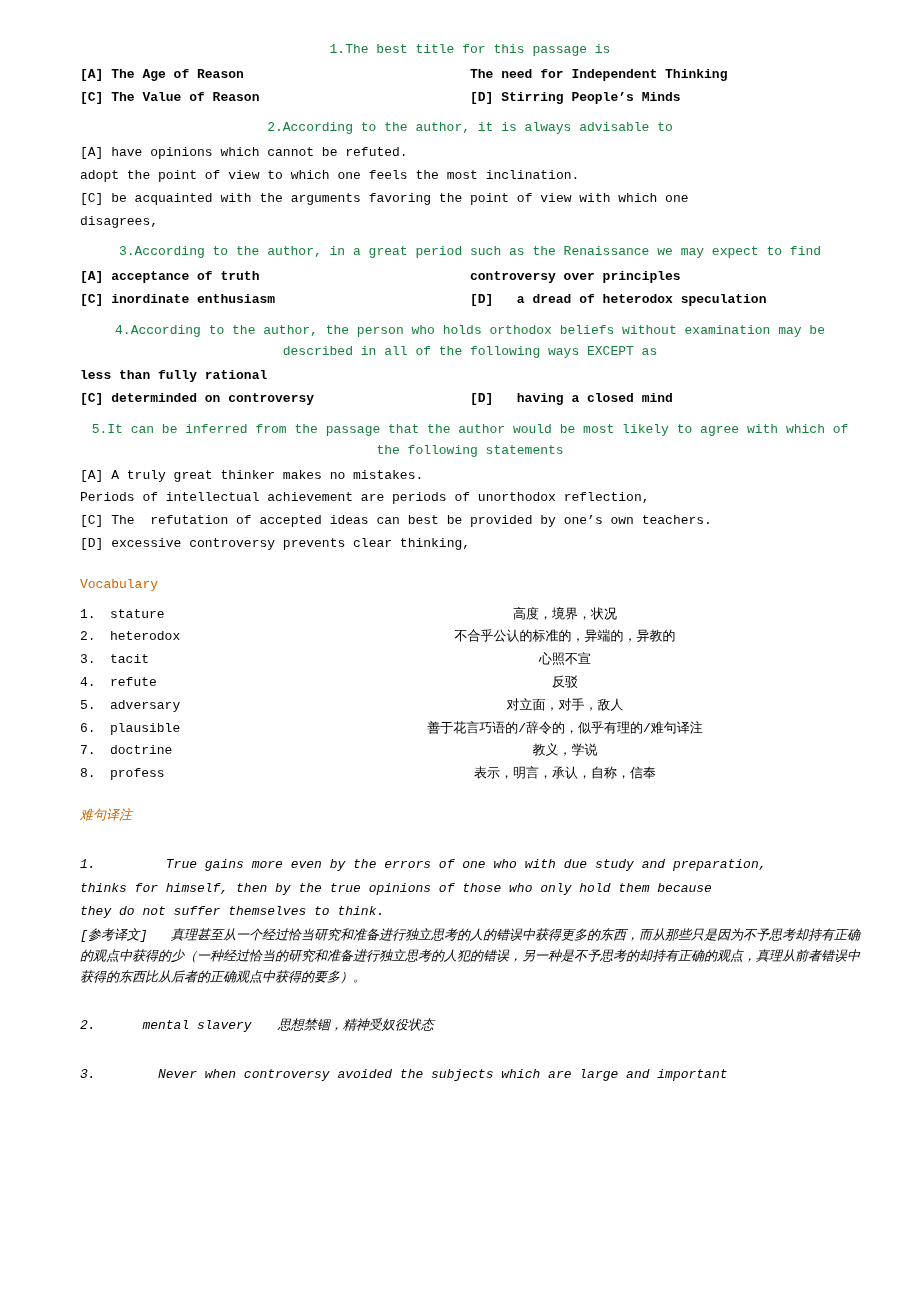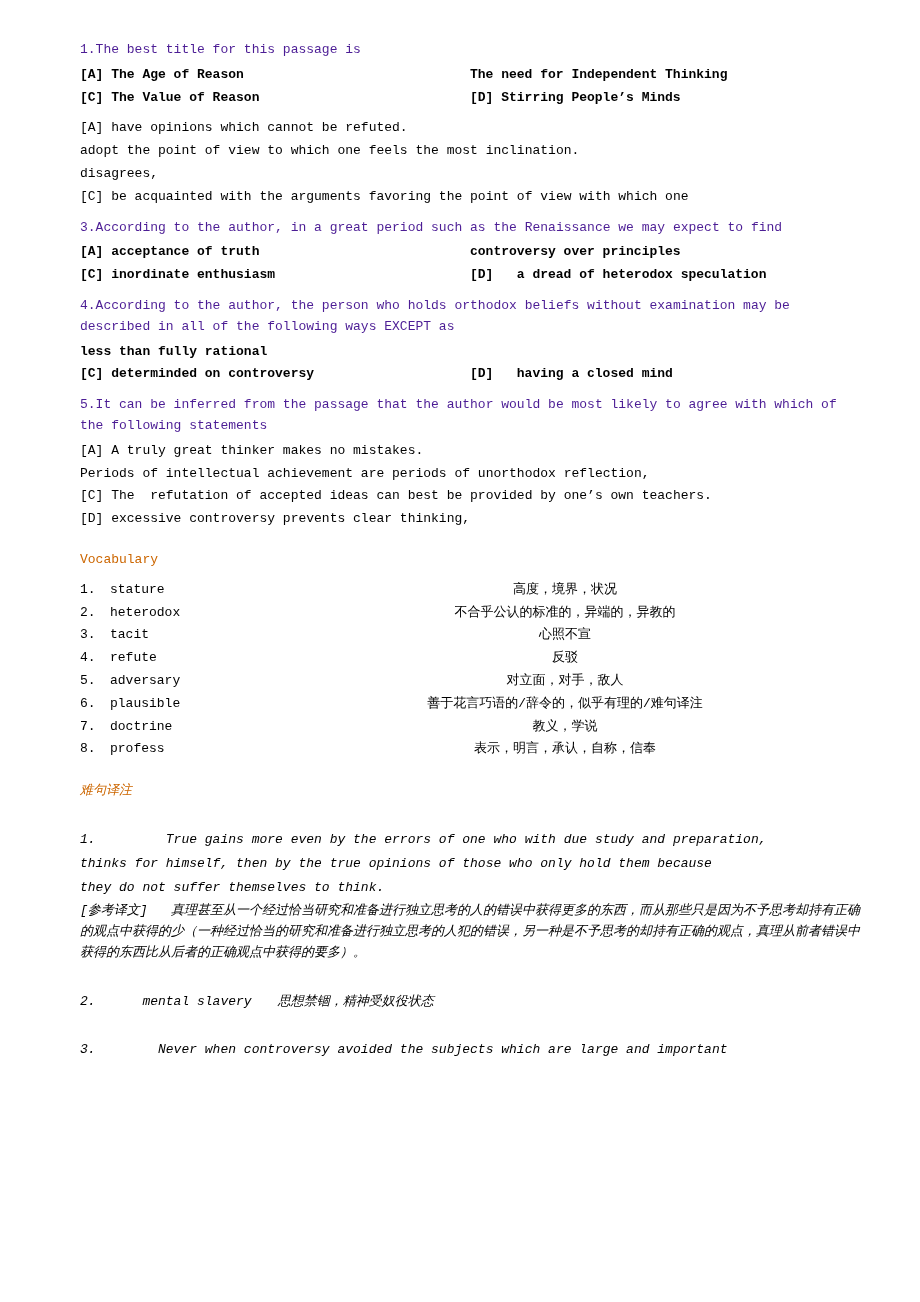--- a/index.html
+++ b/index.html
@@ -13,23 +13,24 @@
       font-family: 'Courier New', Courier, monospace;
       font-size: 13px;
       line-height: 1.6;
       color: #000000;
       padding: 40px 60px 40px 80px;
       width: 920px;
       min-height: 1302px;
     }
 
     .question-header {
-      color: #4c1d95;
+      color: #15803d;
       font-size: 13px;
       margin-bottom: 4px;
+      text-align: center;
     }
 
     .question-block {
       margin-bottom: 10px;
     }
 
     .answer-row {
       display: flex;
       justify-content: space-between;
       margin-bottom: 2px;
@@ -116,24 +117,25 @@
       <span class="answer-col-left">[A] The Age of Reason</span>
       <span class="answer-col-right">The need for Independent Thinking</span>
     </div>
     <div class="answer-row">
       <span class="answer-col-left">[C] The Value of Reason</span>
       <span class="answer-col-right">[D] Stirring People’s Minds</span>
     </div>
   </div>
 
   <div class="question-block">
+    <div class="question-header">2.According to the author, it is always advisable to</div>
     <div class="full-line">[A] have opinions which cannot be refuted.</div>
     <div class="full-line">adopt the point of view to which one feels the most inclination.</div>
+    <div class="full-line">[C] be acquainted with the arguments favoring the point of view with which one</div>
     <div class="full-line">disagrees,</div>
-    <div class="full-line">[C] be acquainted with the arguments favoring the point of view with which one</div>
   </div>
 
   <div class="question-block">
     <div class="question-header">3.According to the author, in a great period such as the Renaissance we may expect to find</div>
     <div class="answer-row">
       <span class="answer-col-left">[A] acceptance of truth</span>
       <span class="answer-col-right">controversy over principles</span>
     </div>
     <div class="answer-row">
       <span class="answer-col-left">[C] inordinate enthusiasm</span>

